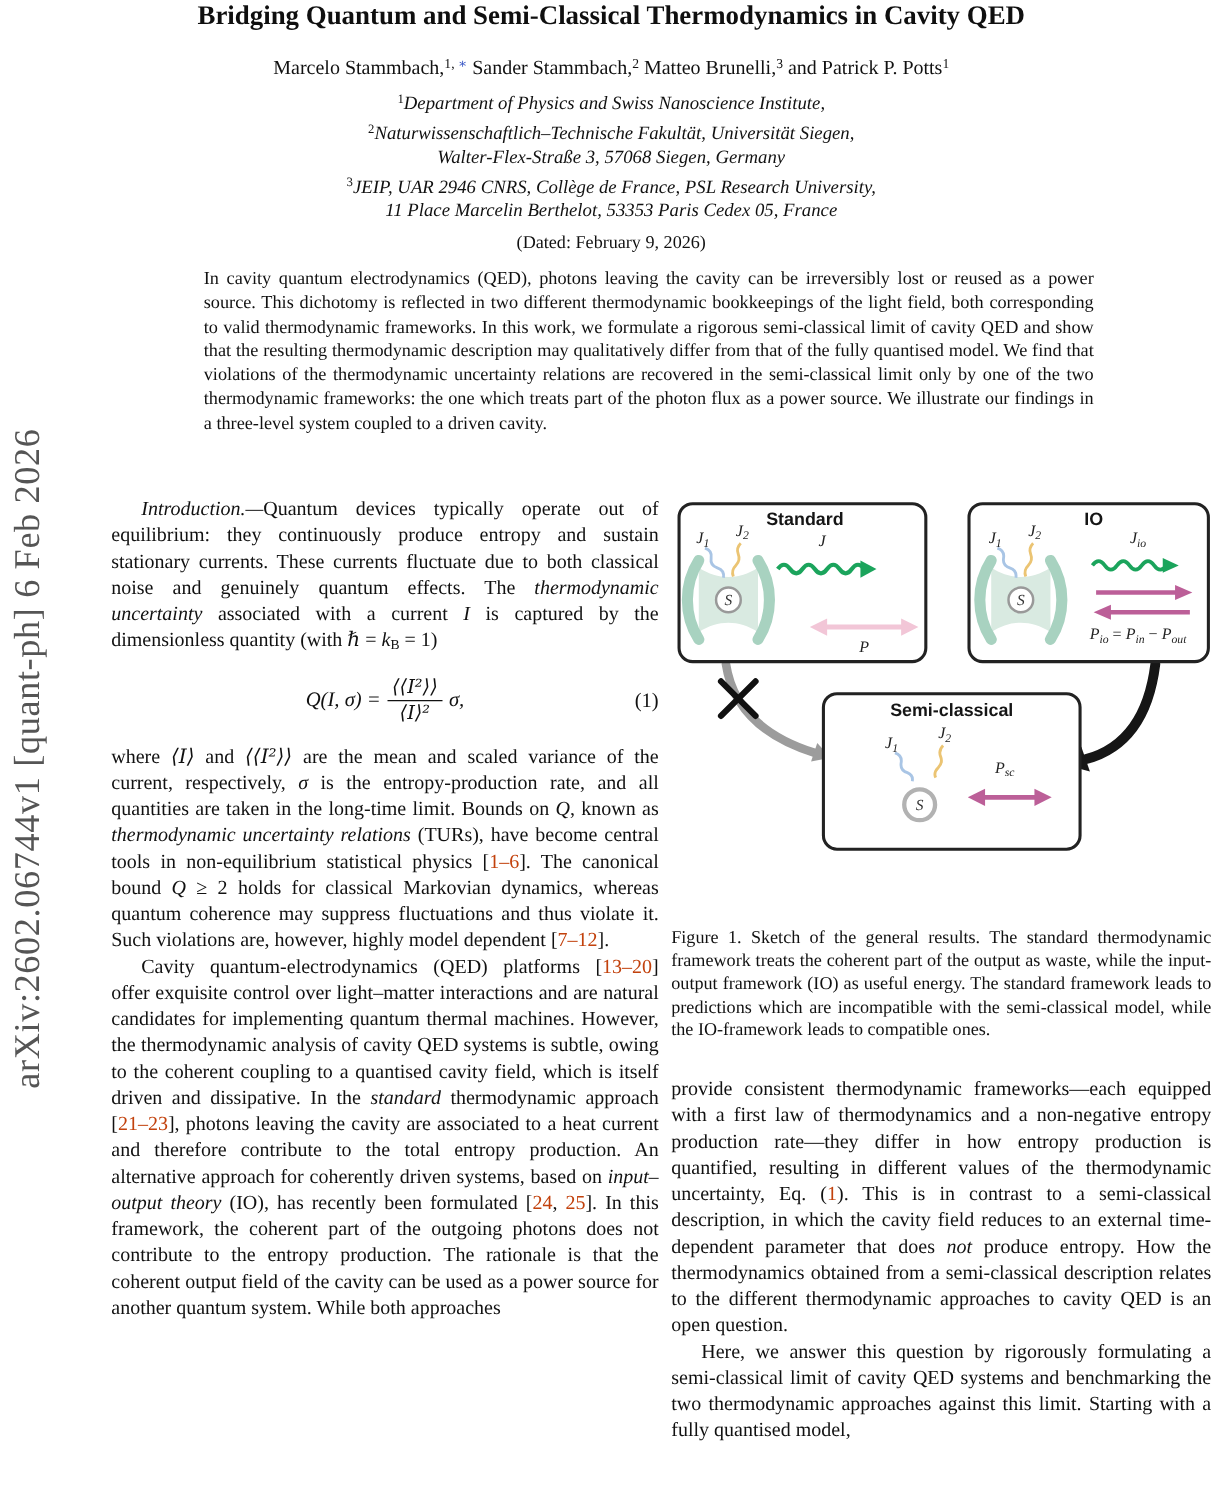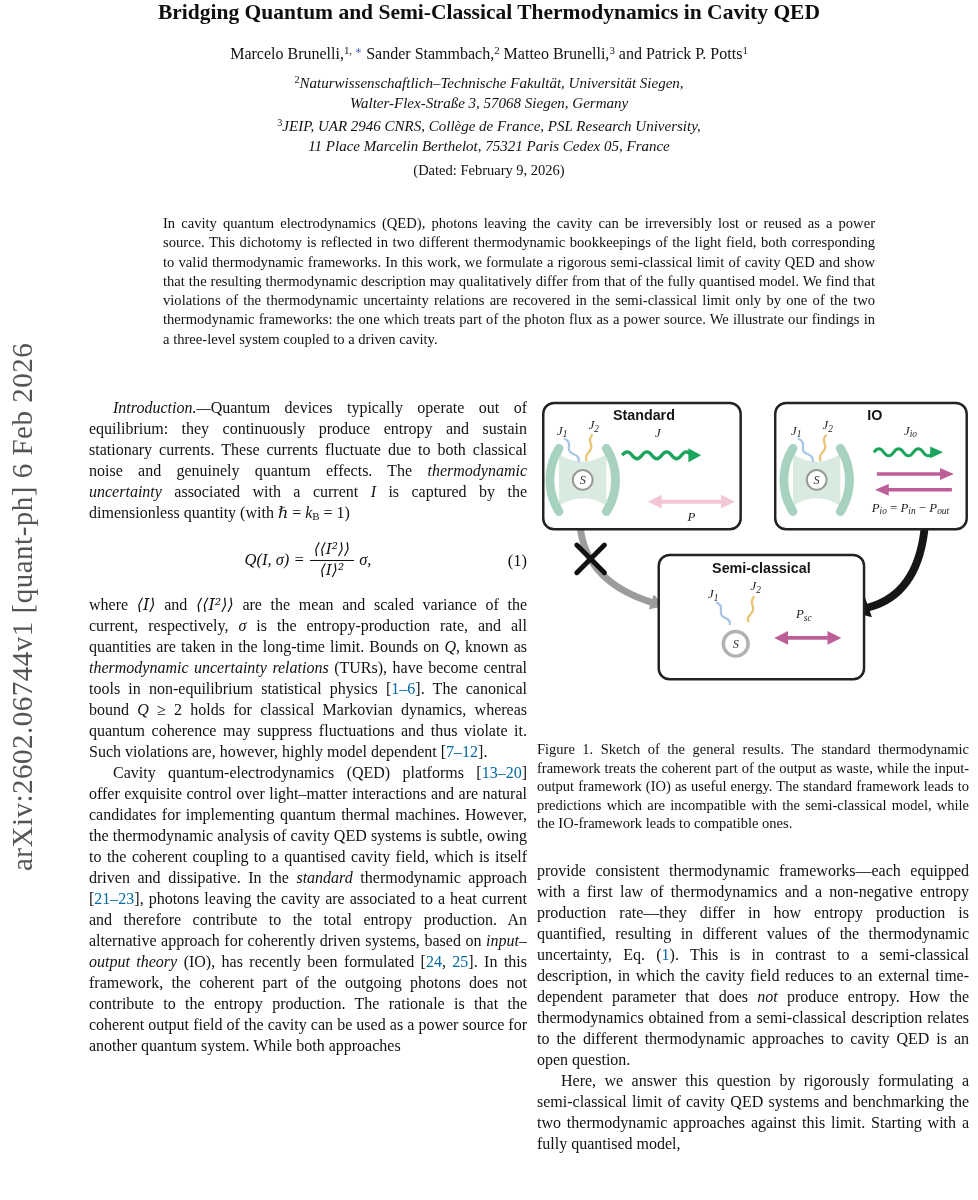--- a/index.html
+++ b/index.html
@@ -36,21 +36,21 @@
     position:absolute; top:397px; font-size:16px; line-height:21px;
     text-align:justify;
   }
   .col-left  { left:63px;  width:438px; height:803px; overflow:hidden;margin-left:26px; }
   .col-right { left:537px; width:432px; height:803px; overflow:hidden; }
   p.body-para { text-indent:1.5em; margin:0; }
   p.noindent  { text-indent:0; }
 
   .seg-i   { font-style:italic; }
   .seg-m   { font-style:italic; font-family:"DejaVu Serif","DejaVu Sans",serif; }
-  .seg-cite{ color:#0369a1; }
+  .seg-cite{ color:#c2410c; }
   .seg-sup { font-size:68%; vertical-align:0.5em; }
   .seg-supc{ font-size:68%; vertical-align:0.5em; color:#3352c4; }
   .seg-sub { font-size:68%; vertical-align:-0.2em; }
 
   .equation {
     display:flex; justify-content:center; align-items:center;
     position:relative; margin:13px 0 15px; font-size:16.5px;
   }
   .eq-lhs, .eq-rhs { font-style:italic; }
   .frac {
@@ -75,27 +75,28 @@
 </style>
 </head>
 <body>
 
 <div class="page">
 
   <div class="arxiv-stamp">arXiv:2602.06744v1  [quant-ph]  6 Feb 2026</div>
 
   <div class="title">Bridging Quantum and Semi-Classical Thermodynamics in Cavity QED</div>
 
-  <div class="authors"><span>Marcelo Brunelli,</span><span class="seg-sup">1, </span><span class="seg-supc">∗</span><span> Sander Stammbach,</span><span class="seg-sup">2</span><span> Matteo Brunelli,</span><span class="seg-sup">3</span><span> and Patrick P. Potts</span><span class="seg-sup">1</span></div>
+  <div class="authors"><span>Marcelo Stammbach,</span><span class="seg-sup">1, </span><span class="seg-supc">∗</span><span> Sander Stammbach,</span><span class="seg-sup">2</span><span> Matteo Brunelli,</span><span class="seg-sup">3</span><span> and Patrick P. Potts</span><span class="seg-sup">1</span></div>
 
   <div class="affils">
+    <div><span class="seg-sup">1</span><span class="seg-i">Department of Physics and Swiss Nanoscience Institute,</span></div>
     <div><span class="seg-sup">2</span><span class="seg-i">Naturwissenschaftlich–Technische Fakultät, Universität Siegen,</span></div>
     <div><span class="seg-i">Walter-Flex-Straße 3, 57068 Siegen, Germany</span></div>
     <div><span class="seg-sup">3</span><span class="seg-i">JEIP, UAR 2946 CNRS, Collège de France, PSL Research University,</span></div>
-    <div><span class="seg-i">11 Place Marcelin Berthelot, 75321 Paris Cedex 05, France</span></div>
+    <div><span class="seg-i">11 Place Marcelin Berthelot, 53353 Paris Cedex 05, France</span></div>
     <div class="dated">(Dated: February 9, 2026)</div>
   </div>
 
   <div class="abstract">In cavity quantum electrodynamics (QED), photons leaving the cavity can be irreversibly lost or reused as a power source. This dichotomy is reflected in two different thermodynamic bookkeepings of the light field, both corresponding to valid thermodynamic frameworks. In this work, we formulate a rigorous semi-classical limit of cavity QED and show that the resulting thermodynamic description may qualitatively differ from that of the fully quantised model. We find that violations of the thermodynamic uncertainty relations are recovered in the semi-classical limit only by one of the two thermodynamic frameworks: the one which treats part of the photon flux as a power source. We illustrate our findings in a three-level system coupled to a driven cavity.</div>
 
   <div class="col col-left">
     <p class="body-para"><span class="seg-i">Introduction.—</span><span>Quantum devices typically operate out of equilibrium: they continuously produce entropy and sustain stationary currents. These currents fluctuate due to both classical noise and genuinely quantum effects. The </span><span class="seg-i">thermodynamic uncertainty</span><span> associated with a current </span><span class="seg-i">I</span><span> is captured by the dimensionless quantity (with ℏ = </span><span class="seg-i">k</span><span class="seg-sub">B</span><span> = 1)</span></p>
 
     <div class="equation">
       <span class="eq-lhs">Q(I, σ) =</span>

